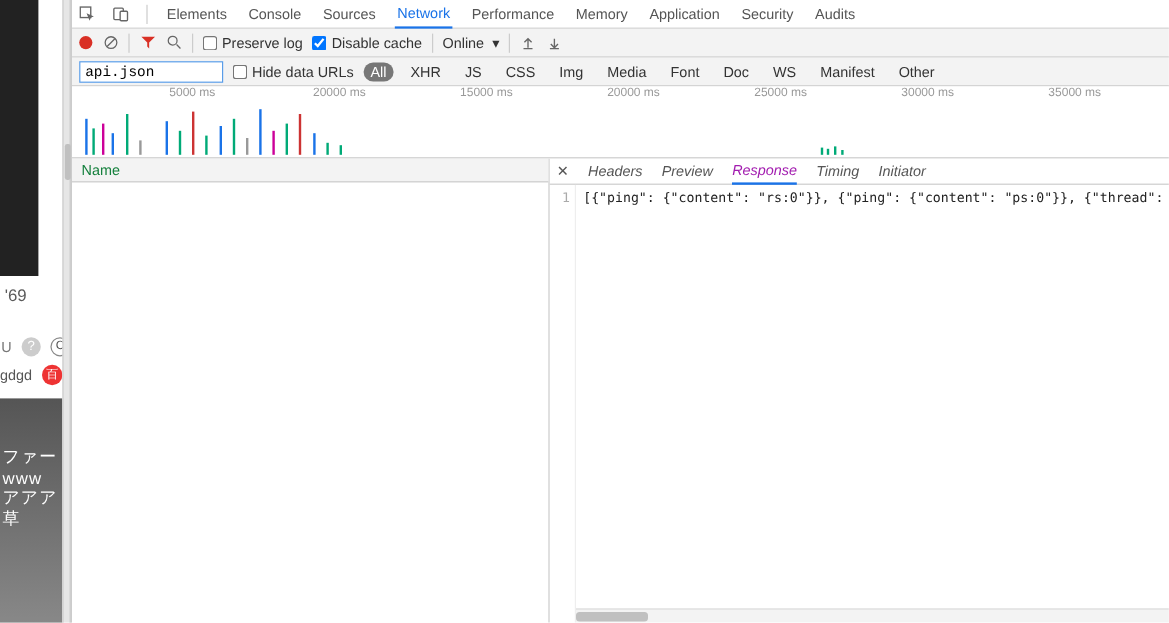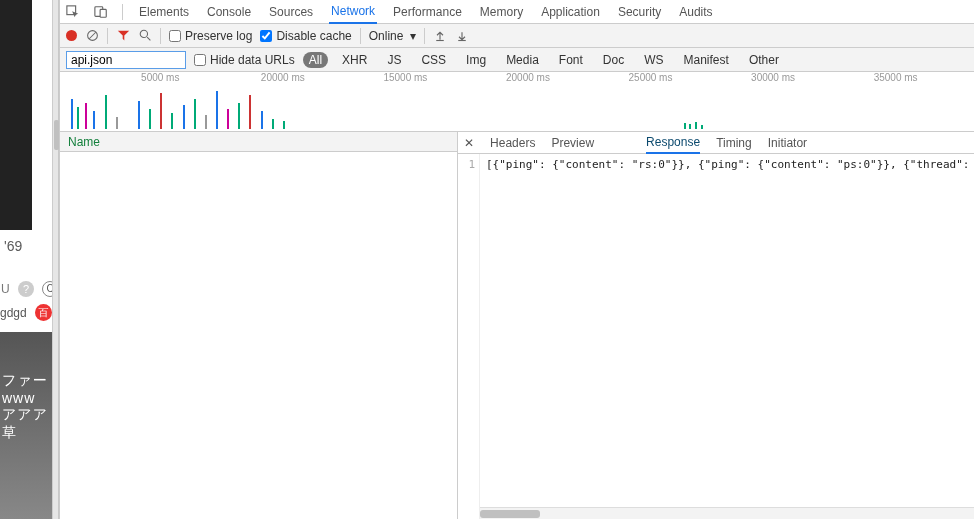--- a/index.html
+++ b/index.html
@@ -31,42 +31,42 @@
   .toolbar { height:24px; border-bottom:1px solid #ccc; display:flex; align-items:center; padding:0 6px; gap:8px; background:#f3f3f3; }
   .rec { width:11px; height:11px; border-radius:50%; background:#d93025; }
   .iconbtn { width:14px; height:14px; color:#666; display:flex; align-items:center; justify-content:center; }
   .funnel { color:#d93025; }
   .sepv { width:1px; height:16px; background:#ccc; }
   .chk { display:flex; align-items:center; gap:4px; color:#333; }
   .chk input { width:12px; height:12px; }
   .sel { border:none; background:none; color:#333; }
 
   .filterbar { height:24px; border-bottom:1px solid #ccc; display:flex; align-items:center; padding:0 6px; gap:8px; background:#f3f3f3; }
-  .filterbar input.filter { width:120px; height:18px; border:1px solid #5a9de8; padding:0 4px; font-size:12px; background:#fff; }
+  .filterbar input.filter { width:120px; height:18px; border:1px solid #5a9de8; padding:0 4px; font-size:12px; background:#fff;font-family:Liberation Mono, monospace; }
   .pill { padding:1px 6px; color:#333; border-radius:8px; }
   .pill.all { background:#777; color:#fff; }
 
   .timeline { height:60px; border-bottom:1px solid #ccc; position:relative; background:#fff; overflow:hidden; }
   .timeline .ticks { position:absolute; top:0; left:0; right:0; height:13px; font-size:10px; color:#999; display:flex; }
   .timeline .tick { position:absolute; top:0; transform:translateX(-50%); white-space:nowrap;}
   .timeline .chart { position:absolute; top:13px; left:0; right:0; bottom:0; }
   .mini { position:absolute; bottom:2px; width:2px; }
 
   .content { flex:1; display:flex; overflow:hidden; }
   .namecol { width:398px; border-right:1px solid #ccc; display:flex; flex-direction:column; }
   .namecol .hdr { height:20px; background:#f3f3f3; border-bottom:1px solid #ccc; padding:3px 8px; color:#15803d; }
   .namecol .row { height:18px; padding:2px 8px; display:flex; align-items:center; gap:6px; }
   .namecol .row.sel { background:#1a73e8; color:#fff; }
   .fileicon { width:12px; height:12px; background:#fff; border:1px solid rgba(255,255,255,.8); }
 
   .detail { flex:1; display:flex; flex-direction:column; }
   .detail .subtabs { height:22px; border-bottom:1px solid #ccc; display:flex; align-items:center; padding:0 6px; gap:16px; }
   .detail .subtabs .x { color:#555; }
-  .detail .subtabs .st { color:#555; padding:3px 0; }
-  .detail .subtabs .st.active { color:#0c4a6e; border-bottom:2px solid #1a73e8;margin-left:36px; }
+  .detail .subtabs .st { color:#555; padding:3px 0;font-style:italic; }
+  .detail .subtabs .st.active { color:#a21caf; border-bottom:2px solid #1a73e8; }
   .respwrap { flex:1; display:flex; overflow:hidden; position:relative; }
   .gut { width:22px; border-right:1px solid #eee; color:#aaa; text-align:right; padding:4px 4px 0 0; font-family: Menlo, Consolas, monospace; font-size:11px; }
   .resp { flex:1; padding:4px 6px; font-family: Menlo, Consolas, monospace; font-size:11px; color:#222; white-space:pre; overflow:hidden; }
   .hscroll { position:absolute; bottom:0; left:22px; right:0; height:12px; background:#f3f3f3; border-top:1px solid #ddd; }
   .hscroll .hthumb{ position:absolute; left:0; top:2px; height:8px; width:60px; background:#c0c0c0; border-radius:3px;}
 
   svg { display:block; }
 </style>
 </head>
 <body>

